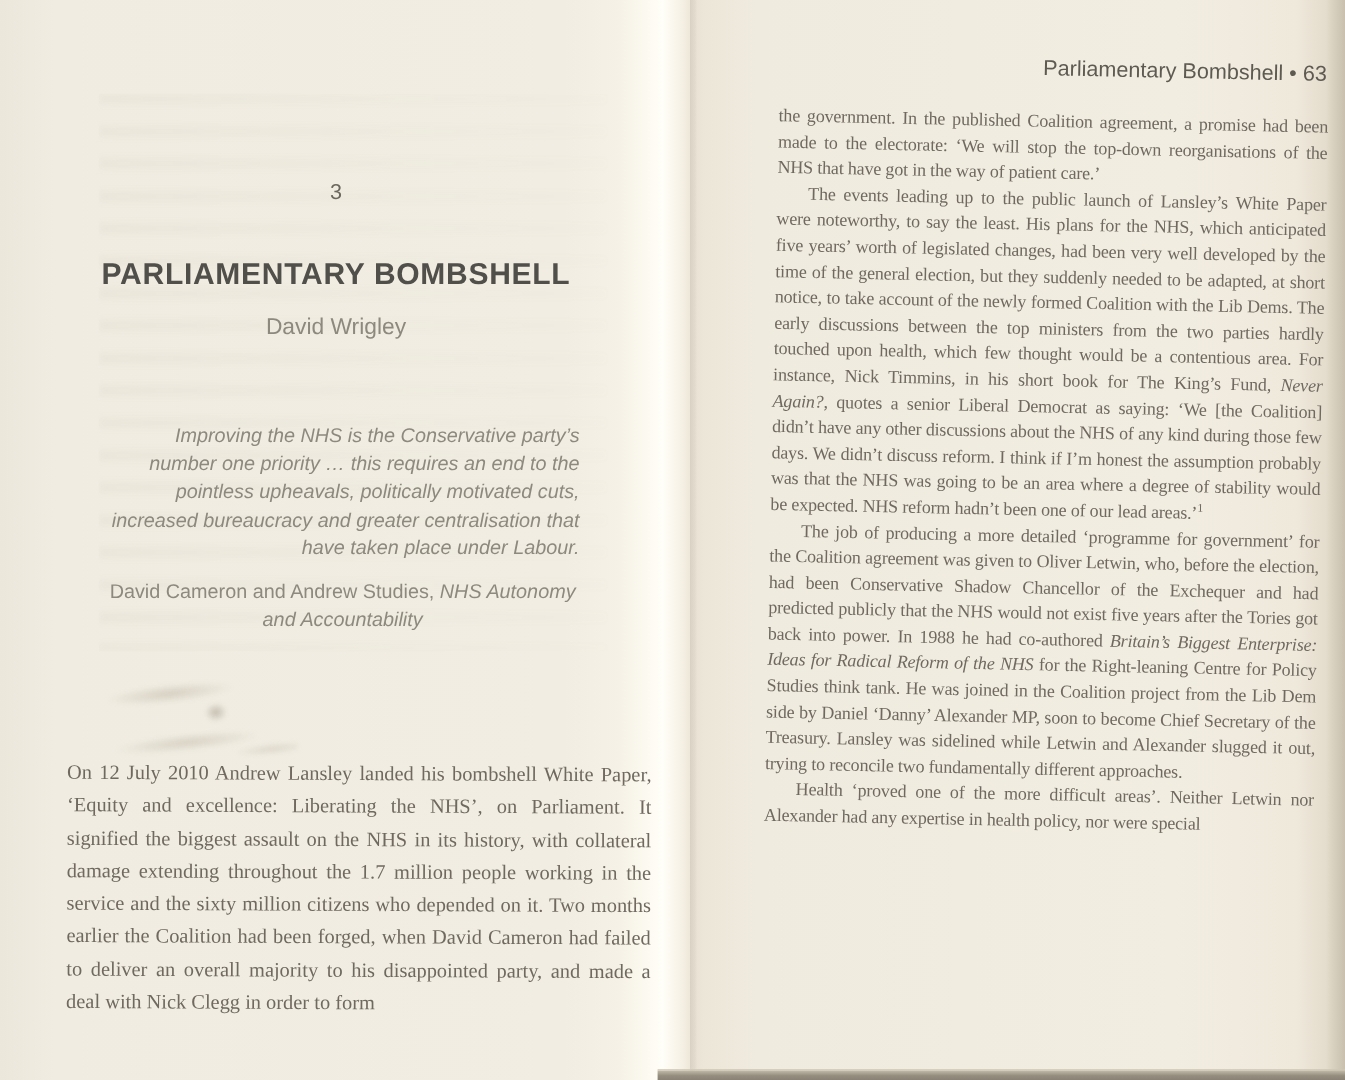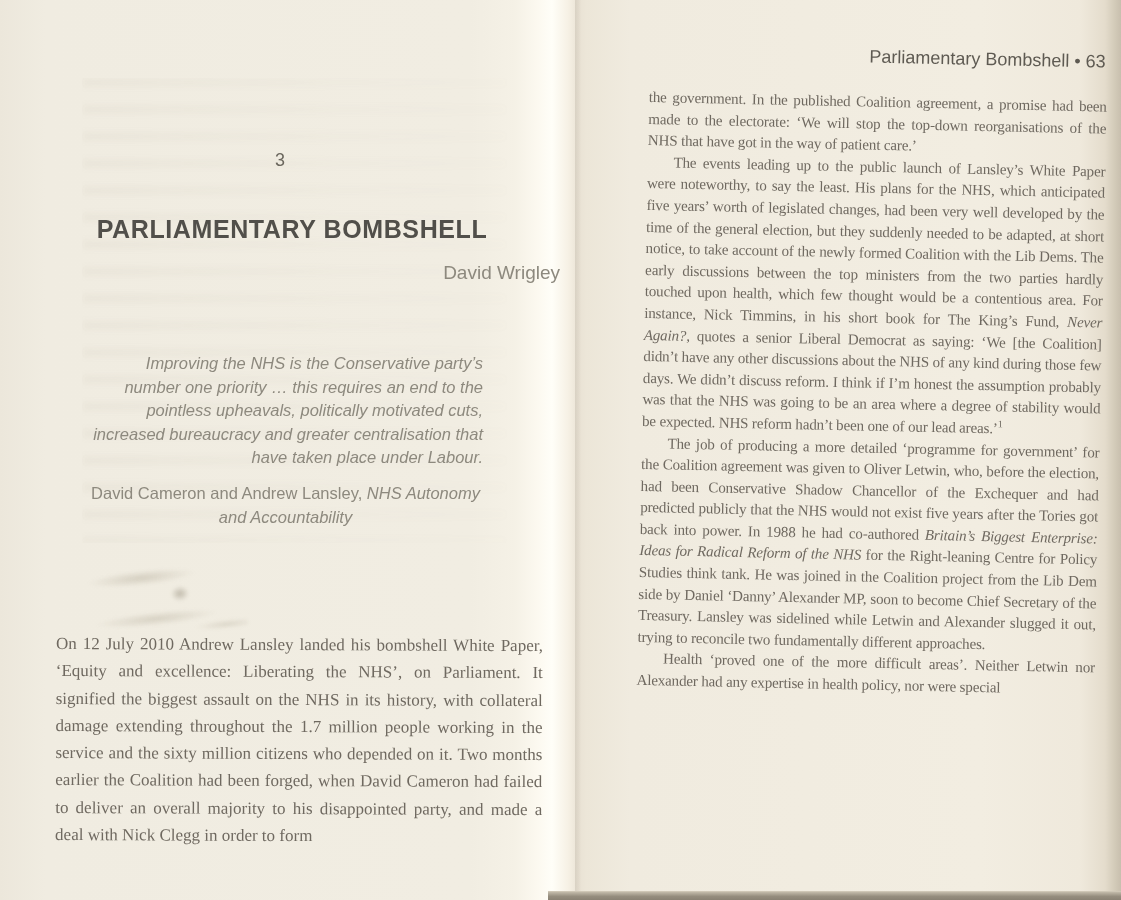--- a/index.html
+++ b/index.html
@@ -31,24 +31,24 @@
       radial-gradient(ellipse 13px 11px at 63% 48%, rgba(118,108,88,.38), transparent 72%),
       radial-gradient(ellipse 45px 7px at 88% 95%, rgba(150,140,118,.22), transparent 72%);
   }
   .chapter-number{
     position:absolute;left:0;top:150px;width:560px;text-align:center;
     font-family:"Liberation Sans",sans-serif;font-size:18px;color:#6b675e;
   }
   .chapter-title{
     position:absolute;left:0;top:215px;width:560px;margin:0;text-align:center;
     font-family:"Liberation Sans",sans-serif;font-weight:bold;
-    font-size:25px;letter-spacing:.6px;color:#514f4a;padding-left:12px;
+    font-size:25px;letter-spacing:.6px;color:#514f4a;
   }
   .chapter-author{
-    position:absolute;left:0;top:262px;width:560px;text-align:right;
+    position:absolute;left:0;top:262px;width:560px;text-align:center;
     font-family:"Liberation Sans",sans-serif;font-size:19px;color:#8d897e;
   }
   .epigraph{
     position:absolute;left:88px;top:352px;width:395px;text-align:right;
     font-family:"Liberation Sans",sans-serif;font-style:italic;
     font-size:16.5px;line-height:23.5px;color:#8d897e;
   }
   .epigraph-attrib{
     position:absolute;left:88px;top:482px;width:395px;text-align:center;
     font-family:"Liberation Sans",sans-serif;
@@ -97,21 +97,21 @@
     <div class="smudge"></div>
 
     <div class="chapter-number">3</div>
 
     <h1 class="chapter-title">PARLIAMENTARY BOMBSHELL</h1>
 
     <div class="chapter-author">David Wrigley</div>
 
     <div class="epigraph">Improving the NHS is the Conservative party’s number one priority … this requires an end to the pointless upheavals, politically motivated cuts, increased bureaucracy and greater centralisation that have taken place under Labour.</div>
 
-    <div class="epigraph-attrib"><span>David Cameron and Andrew Lansley, </span><span class="i">NHS Autonomy and Accountability</span></div>
+    <div class="epigraph-attrib"><span>David Cameron and Andrew Studies, </span><span class="i">NHS Autonomy and Accountability</span></div>
 
     <p class="body-left"><span>On 12 July 2010 Andrew Lansley landed his bombshell White Paper, ‘Equity and excellence: Liberating the NHS’, on Parliament. It signified the biggest assault on the NHS in its history, with collateral damage extending throughout the 1.7 million people working in the service and the sixty million citizens who depended on it. Two months earlier the Coalition had been forged, when David Cameron had failed to deliver an overall majority to his disappointed party, and made a deal with Nick Clegg in order to form</span></p>
   </div>
 
   <div class="right-text">
     <div class="running-header">Parliamentary Bombshell • 63</div>
 
     <p class="para"><span>the government. In the published Coalition agreement, a promise had been made to the electorate: ‘We will stop the top-down reorganisations of the NHS that have got in the way of patient care.’</span></p>
     <p class="para indent"><span>The events leading up to the public launch of Lansley’s White Paper were noteworthy, to say the least. His plans for the NHS, which anticipated five years’ worth of legislated changes, had been very well developed by the time of the general election, but they suddenly needed to be adapted, at short notice, to take account of the newly formed Coalition with the Lib Dems. The early discussions between the top ministers from the two parties hardly touched upon health, which few thought would be a contentious area. For instance, Nick Timmins, in his short book for The King’s Fund, </span><span class="i">Never Again?</span><span>, quotes a senior Liberal Democrat as saying: ‘We [the Coalition] didn’t have any other discussions about the NHS of any kind during those few days. We didn’t discuss reform. I think if I’m honest the assumption probably was that the NHS was going to be an area where a degree of stability would be expected. NHS reform hadn’t been one of our lead areas.’</span><sup>1</sup></p>
     <p class="para indent"><span>The job of producing a more detailed ‘programme for government’ for the Coalition agreement was given to Oliver Letwin, who, before the election, had been Conservative Shadow Chancellor of the Exchequer and had predicted publicly that the NHS would not exist five years after the Tories got back into power. In 1988 he had co-authored </span><span class="i">Britain’s Biggest Enterprise: Ideas for Radical Reform of the NHS</span><span> for the Right-leaning Centre for Policy Studies think tank. He was joined in the Coalition project from the Lib Dem side by Daniel ‘Danny’ Alexander MP, soon to become Chief Secretary of the Treasury. Lansley was sidelined while Letwin and Alexander slugged it out, trying to reconcile two fundamentally different approaches.</span></p>

